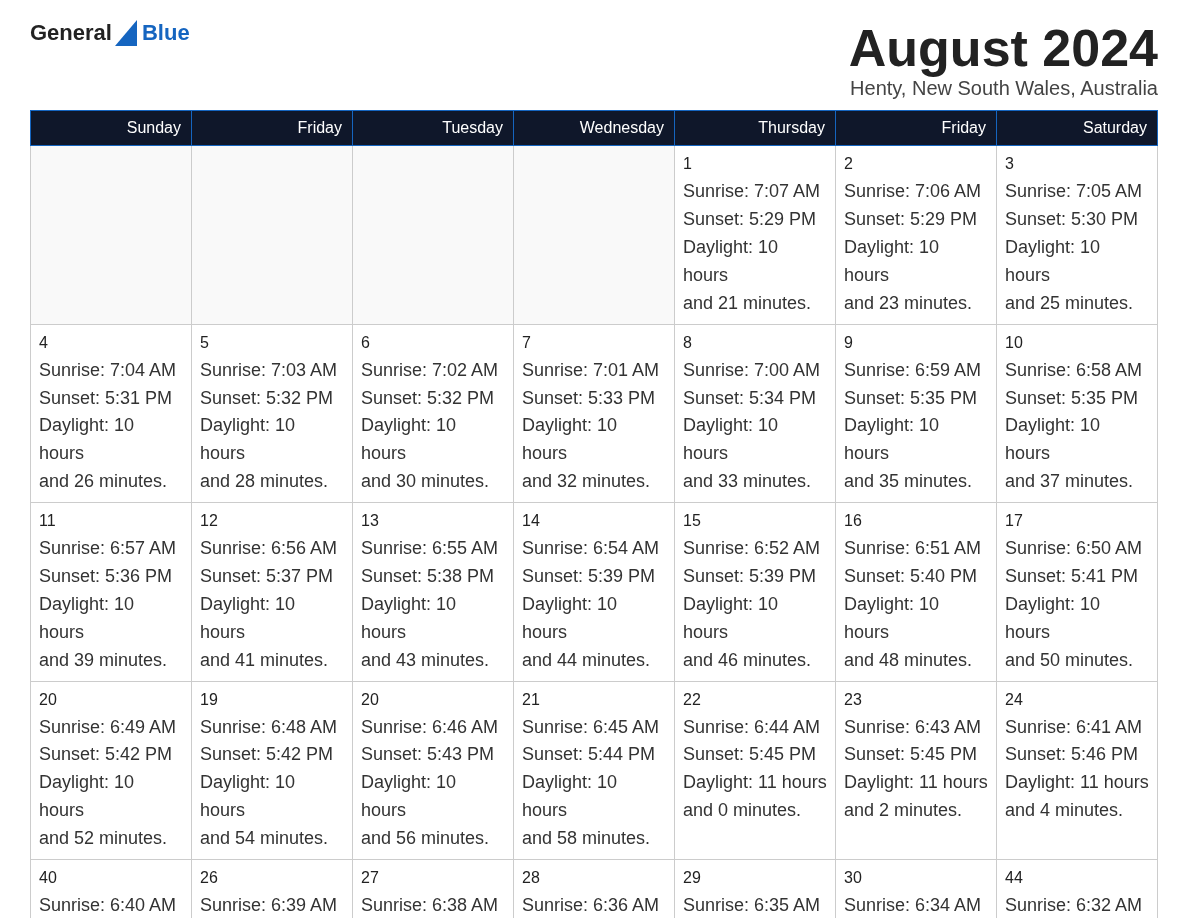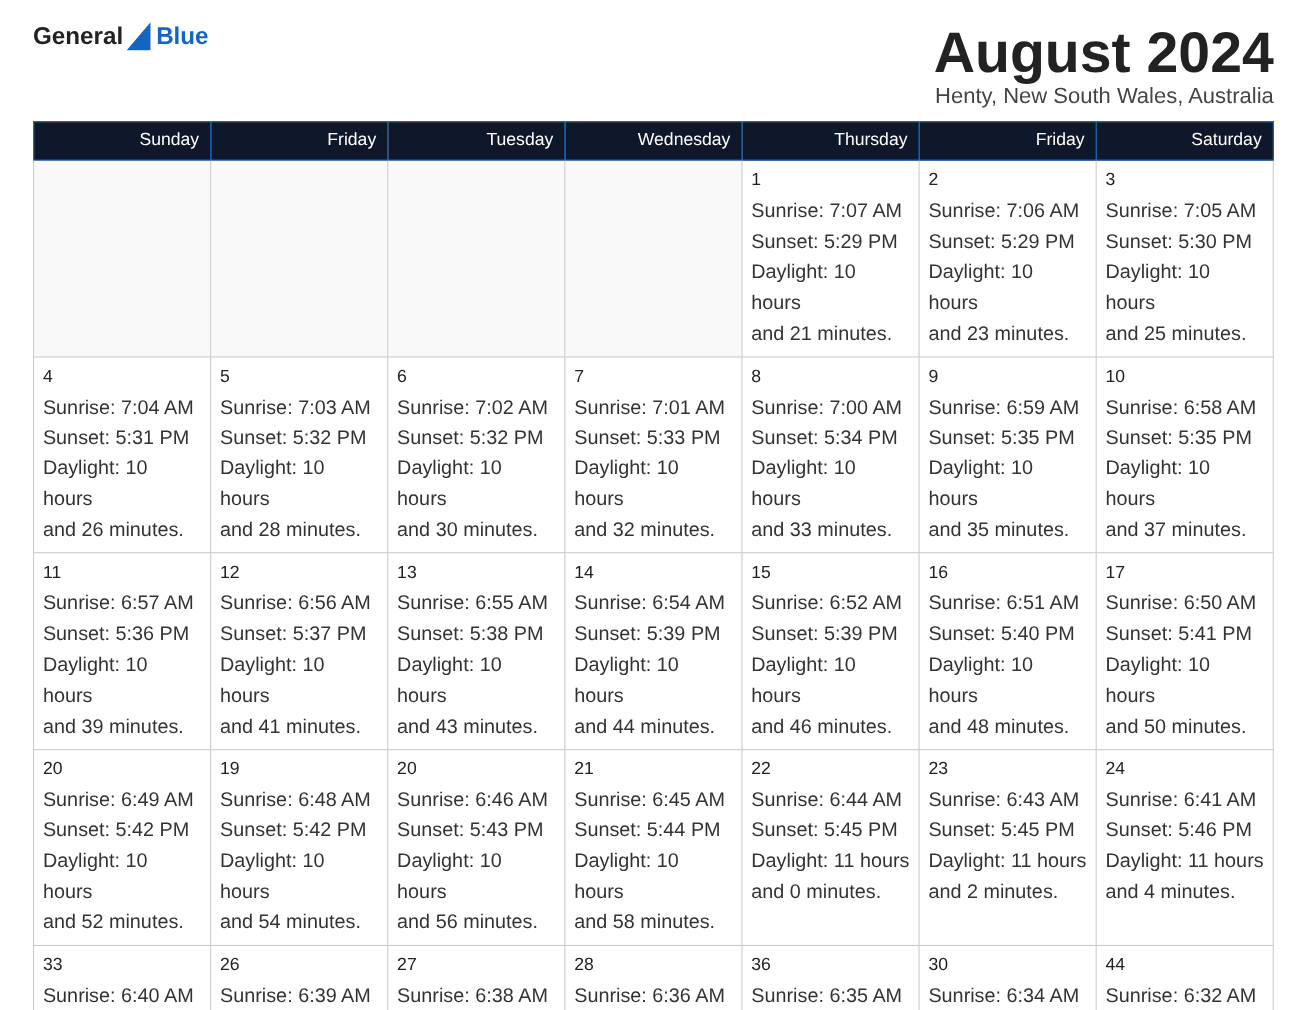--- a/index.html
+++ b/index.html
@@ -207,37 +207,37 @@
           <span class="day-number">23</span>
           <div class="day-info">Sunrise: 6:43 AM<br>Sunset: 5:45 PM<br>Daylight: 11 hours<br>and 2 minutes.</div>
         </td>
         <td>
           <span class="day-number">24</span>
           <div class="day-info">Sunrise: 6:41 AM<br>Sunset: 5:46 PM<br>Daylight: 11 hours<br>and 4 minutes.</div>
         </td>
       </tr>
       <tr>
         <td>
-          <span class="day-number">33</span>
+          <span class="day-number">40</span>
           <div class="day-info">Sunrise: 6:40 AM<br>Sunset: 5:47 PM<br>Daylight: 11 hours<br>and 6 minutes.</div>
         </td>
         <td>
           <span class="day-number">26</span>
           <div class="day-info">Sunrise: 6:39 AM<br>Sunset: 5:48 PM<br>Daylight: 11 hours<br>and 8 minutes.</div>
         </td>
         <td>
           <span class="day-number">27</span>
           <div class="day-info">Sunrise: 6:38 AM<br>Sunset: 5:48 PM<br>Daylight: 11 hours<br>and 10 minutes.</div>
         </td>
         <td>
           <span class="day-number">28</span>
           <div class="day-info">Sunrise: 6:36 AM<br>Sunset: 5:49 PM<br>Daylight: 11 hours<br>and 12 minutes.</div>
         </td>
         <td>
-          <span class="day-number">36</span>
+          <span class="day-number">29</span>
           <div class="day-info">Sunrise: 6:35 AM<br>Sunset: 5:50 PM<br>Daylight: 11 hours<br>and 14 minutes.</div>
         </td>
         <td>
           <span class="day-number">30</span>
           <div class="day-info">Sunrise: 6:34 AM<br>Sunset: 5:51 PM<br>Daylight: 11 hours<br>and 17 minutes.</div>
         </td>
         <td>
           <span class="day-number">44</span>
           <div class="day-info">Sunrise: 6:32 AM<br>Sunset: 5:51 PM<br>Daylight: 11 hours<br>and 19 minutes.</div>
         </td>

